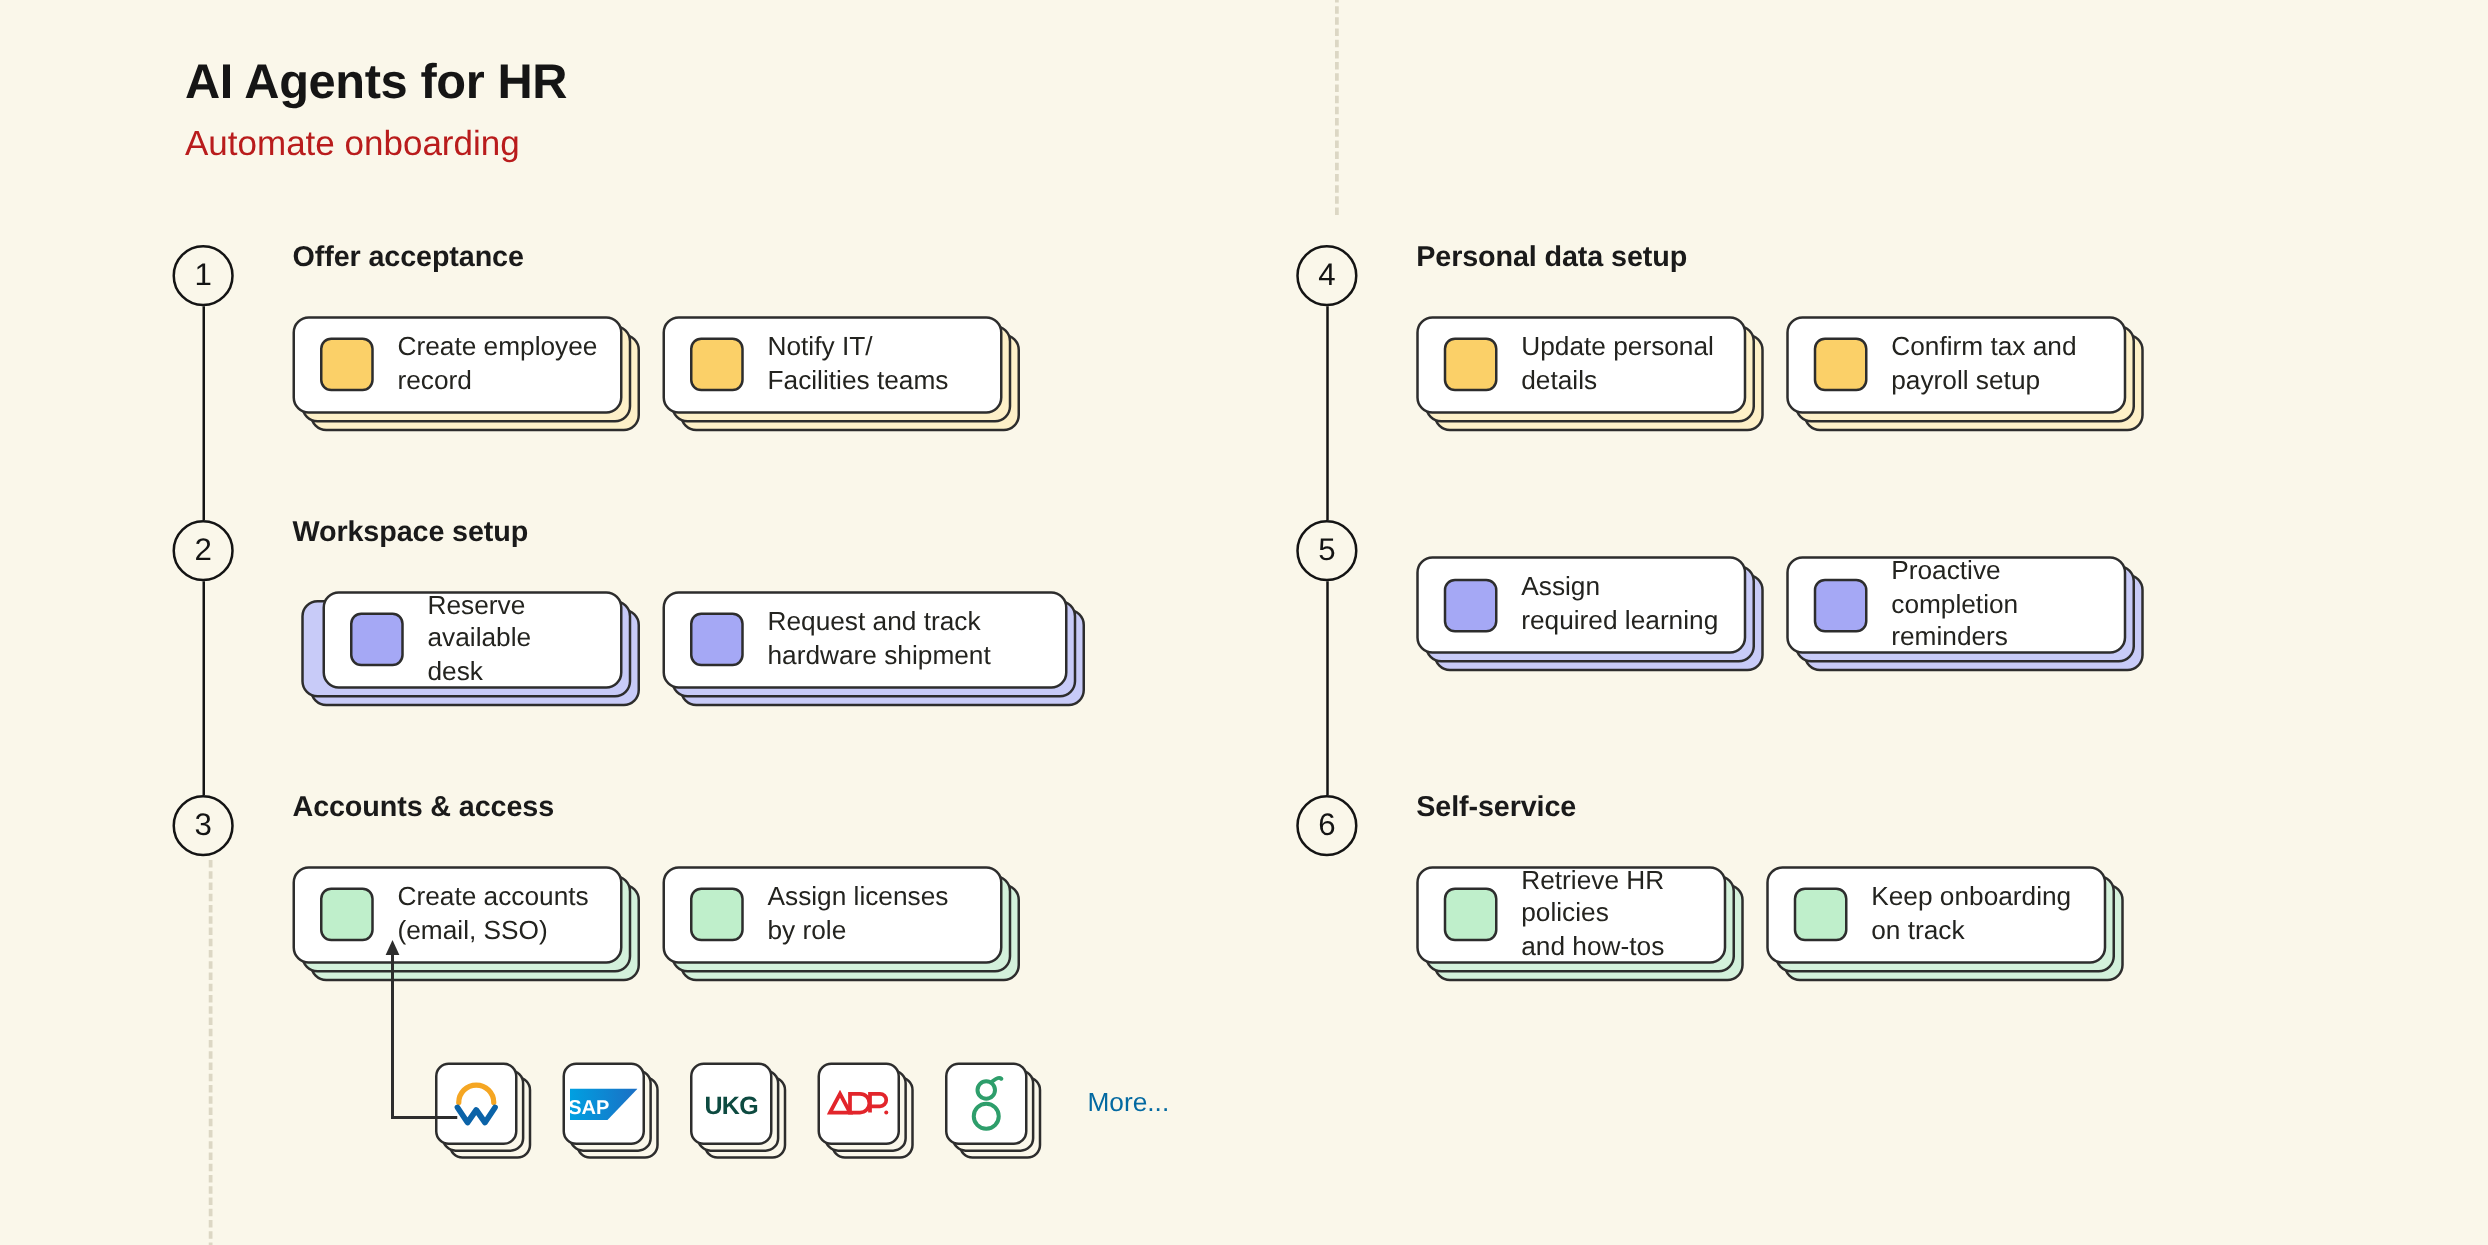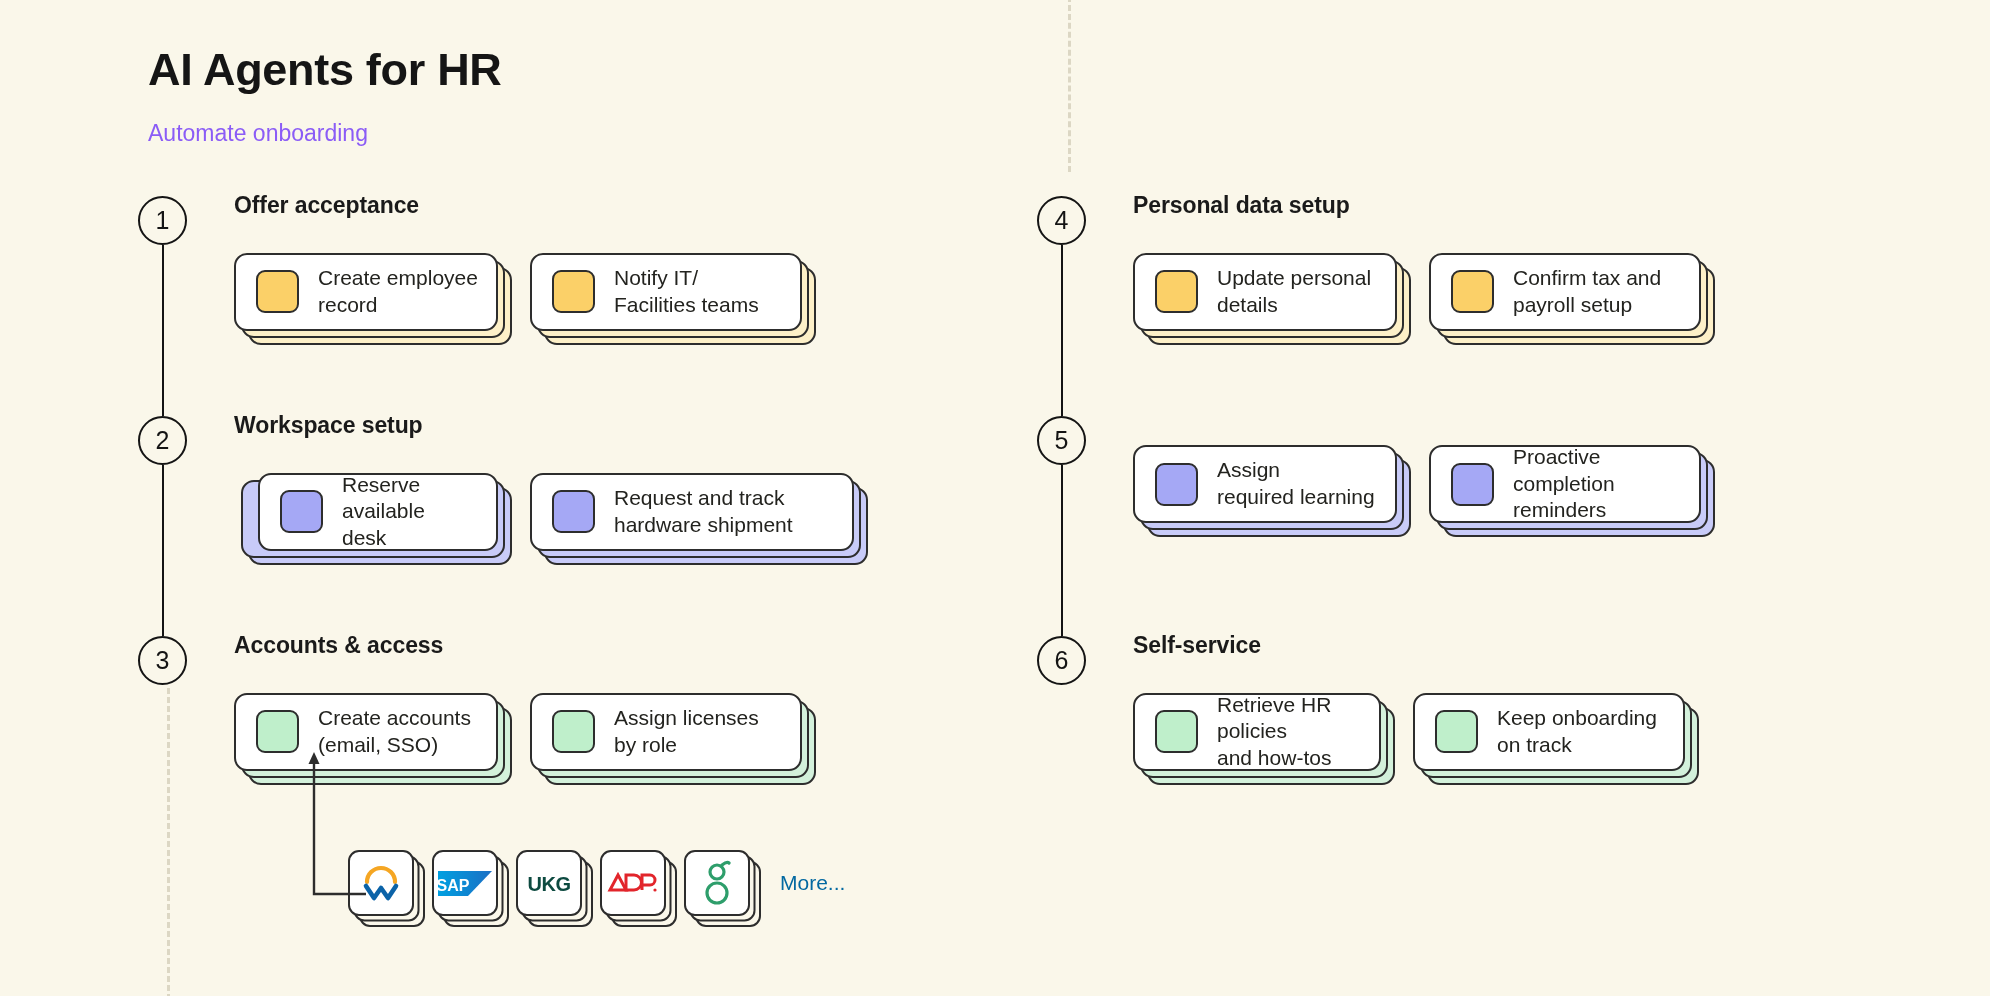--- a/index.html
+++ b/index.html
@@ -22,31 +22,31 @@
     position: absolute;
     width: 0;
     border-left: 3px dashed #DCD7C4;
   }
   #dash-top    { left: 1068px; top: -4px;  height: 176px; }
   #dash-bottom { left: 167px;  top: 688px; height: 312px; }
 
   
   #header { position: absolute; left: 148px; top: 44px; }
   #page-title {
-    font-size: 45px;
+    font-size: 39px;
     font-weight: 700;
     letter-spacing: -0.3px;
     color: #151515;
     line-height: 1.15;
   }
   #page-subtitle {
-    font-size: 23px;
+    font-size: 28px;
     font-weight: 400;
-    color: #8b5cf6;
-    margin-top: 24px;
+    color: #b91c1c;
+    margin-top: 9px;
     line-height: 1.2;
   }
 
   
   .column { position: absolute; top: 196px; }
   #column-left  { left: 138px; }
   #column-right { left: 1037px; }
 
   .step { position: relative; height: 220px; }
 
@@ -140,21 +140,21 @@
   .theme-green .layer { background: #D3F1DB; }
   .theme-green .card-swatch { background: #BFEFCB; }
 
   
   #logo-row {
     position: absolute;
     left: 348px;
     top: 850px;
     display: flex;
     align-items: center;
-    gap: 18px;
+    gap: 36px;
   }
   .logo-stack { position: relative; width: 66px; height: 66px; }
   .logo-stack .layer {
     position: absolute; left: 0; top: 0;
     width: 100%; height: 100%;
     border-radius: 11px;
     border: 2.2px solid #2D2D2D;
     background: #FAF7EA;
   }
   .logo-stack .layer.l2 { transform: translate(11px, 11px); z-index: 1; }

